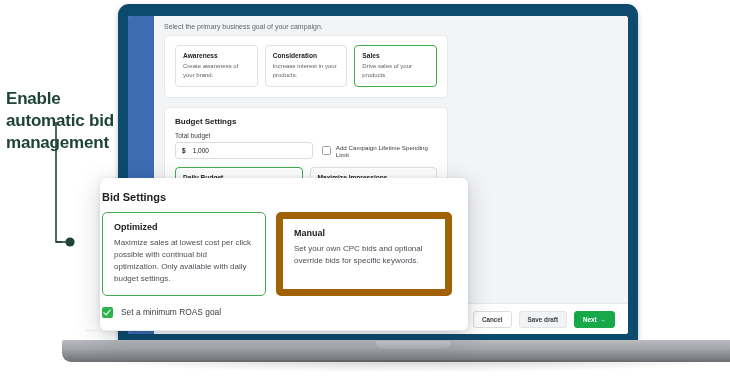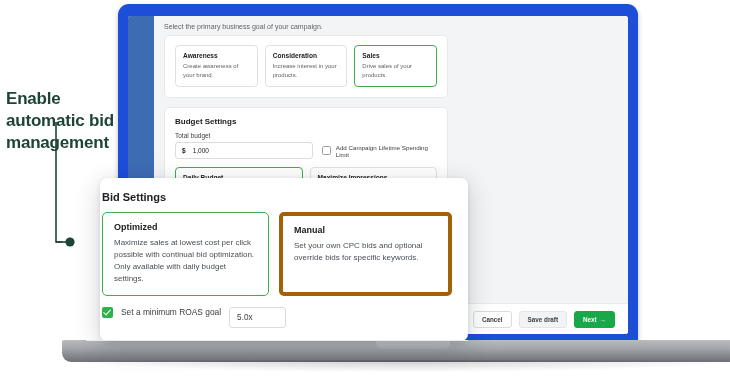--- a/index.html
+++ b/index.html
@@ -15,21 +15,21 @@
     position:absolute;left:6px;top:88px;width:120px;
     color:#1d4435;font-size:17px;line-height:1.28;font-weight:700;
     letter-spacing:-0.2px;
   }
   #annotation-line{position:absolute;left:0;top:120px;width:120px;height:150px;}
 
   
   #laptop{position:absolute;left:118px;top:0px;width:580px;height:382px;}
   #lid{
     position:absolute;left:0;top:4px;width:520px;height:340px;
-    background:#1d4ed8;border-radius:11px 11px 4px 4px;
+    background:#0c4a6e;border-radius:11px 11px 4px 4px;
     box-shadow:0 2px 5px rgba(0,0,0,.25);
   }
   #lid-inner{
     position:absolute;left:10px;top:12px;right:10px;bottom:10px;
     background:#151517;border-radius:3px;overflow:hidden;
   }
   #screen{
     position:absolute;left:0;top:0;right:0;bottom:0;
     background:#ffffff;overflow:hidden;
   }
@@ -116,21 +116,21 @@
   
   #bid-card{
     position:absolute;left:100px;top:178px;width:350px;
     background:#ffffff;border-radius:7px;
     box-shadow:0 6px 26px rgba(20,28,40,.20),0 1px 5px rgba(20,28,40,.10);
     padding:13px 16px 0 2px;
   }
   #bid-title{font-size:11px;font-weight:700;color:#202124;margin:0 0 9px 0;}
   #bid-options{display:flex;gap:10px;margin-bottom:11px;}
   .bid-opt{
-    flex:1;border:4px solid #a16207;border-radius:5px;background:#fff;
+    flex:1;border:7px solid #a16207;border-radius:5px;background:#fff;
     padding:9px 11px;min-height:52px;box-sizing:border-box;
   }
   .bid-opt.sel{border:1.6px solid #3fae4a;}
   .bid-opt h5{margin:0 0 5px 0;font-size:9px;font-weight:700;color:#202124;}
   .bid-opt p{margin:0;font-size:8px;line-height:1.52;color:#4a4f55;}
 
   #roas-row{display:flex;gap:8px;padding-bottom:12px;}
   #roas-check{
     width:11px;height:11px;border-radius:2px;background:#2eb24c;flex:none;
     position:relative;
@@ -256,18 +256,17 @@
     </div>
     <div class="bid-opt">
       <h5>Manual</h5>
       <p>Set your own CPC bids and optional override bids for specific keywords.</p>
     </div>
   </div>
 
   <div id="roas-row">
     <span id="roas-check"></span>
     <span id="roas-label">Set a minimum ROAS goal</span>
-    <span id="roas-input">5.0x</span>
   </div>
 
   <div id="bid-divider"></div>
 
 </div>
 
 </body></html>

